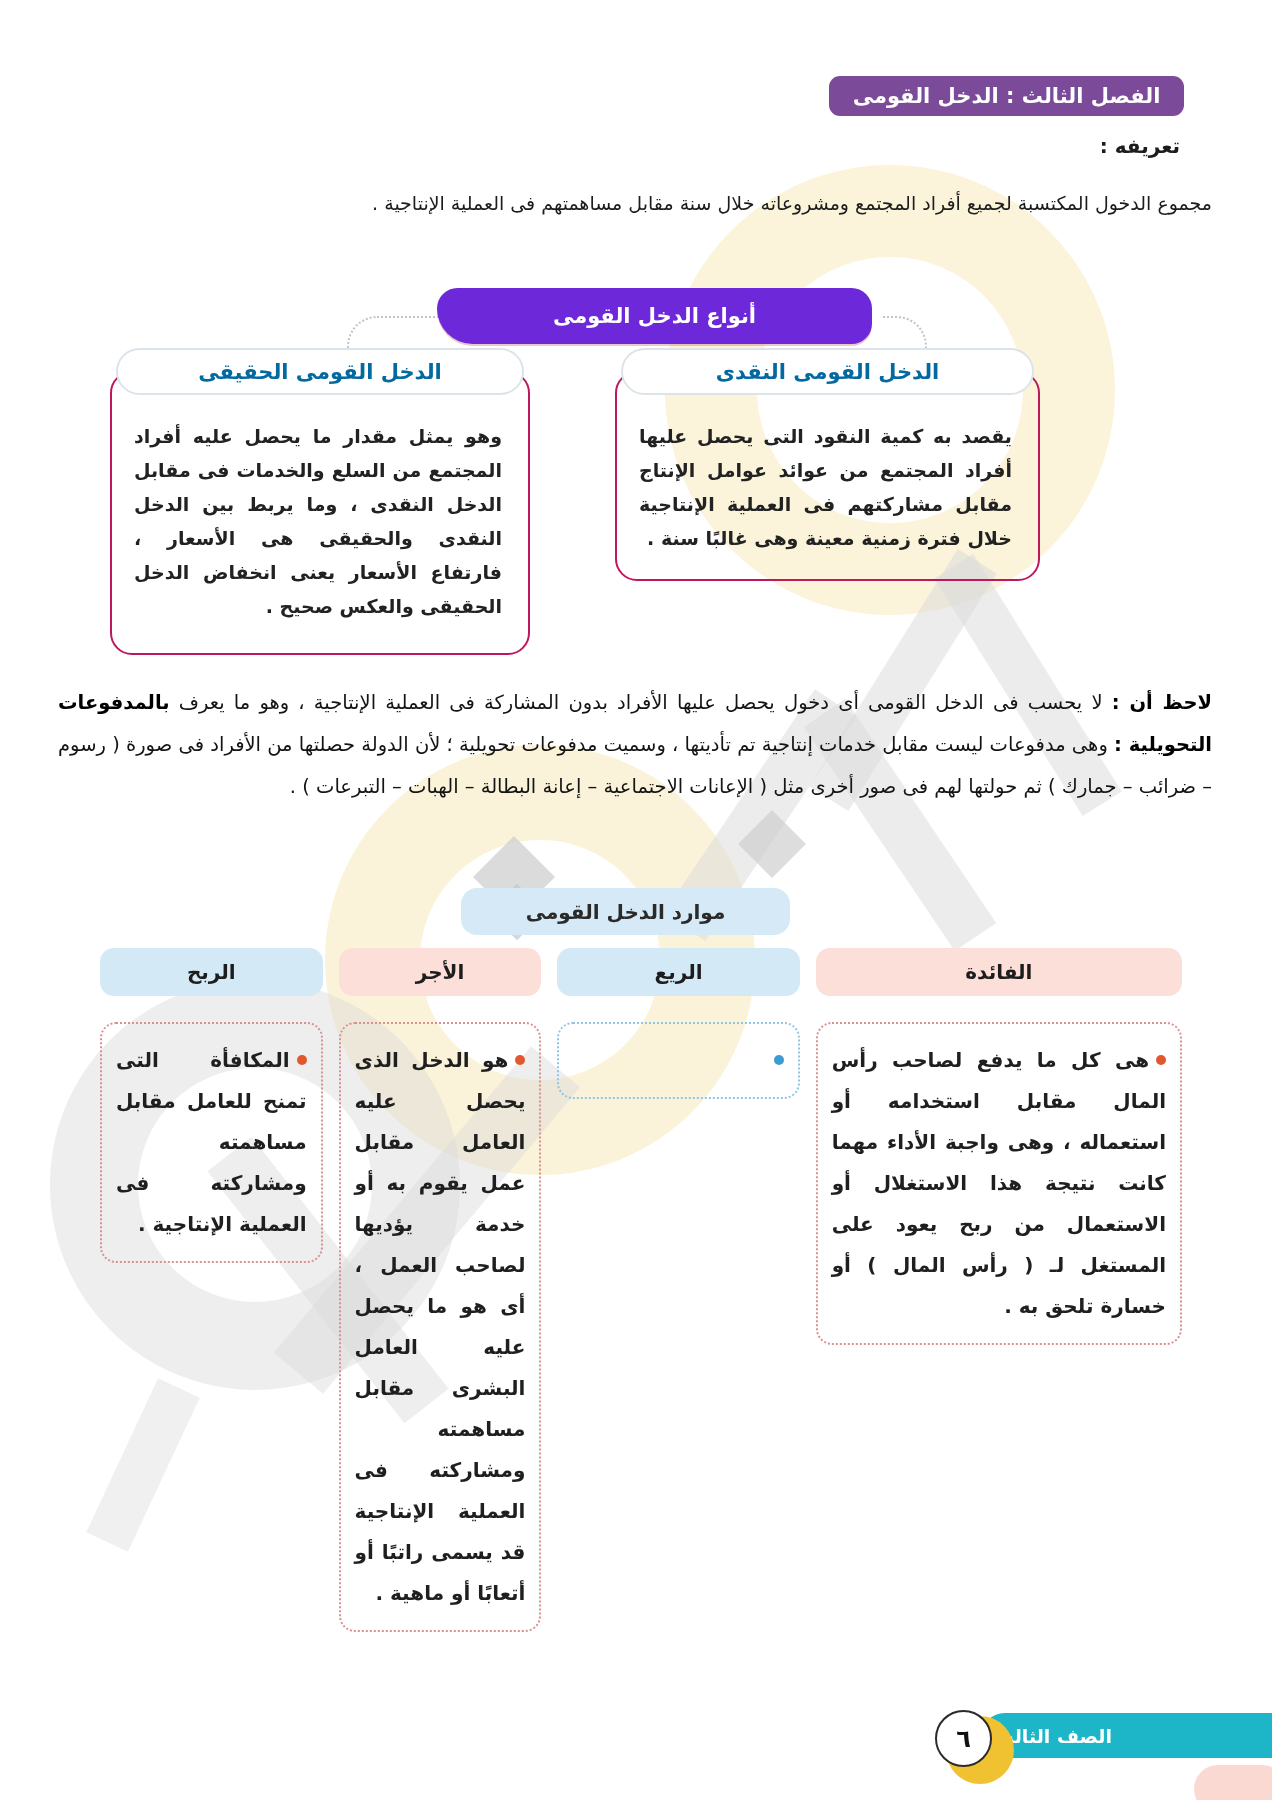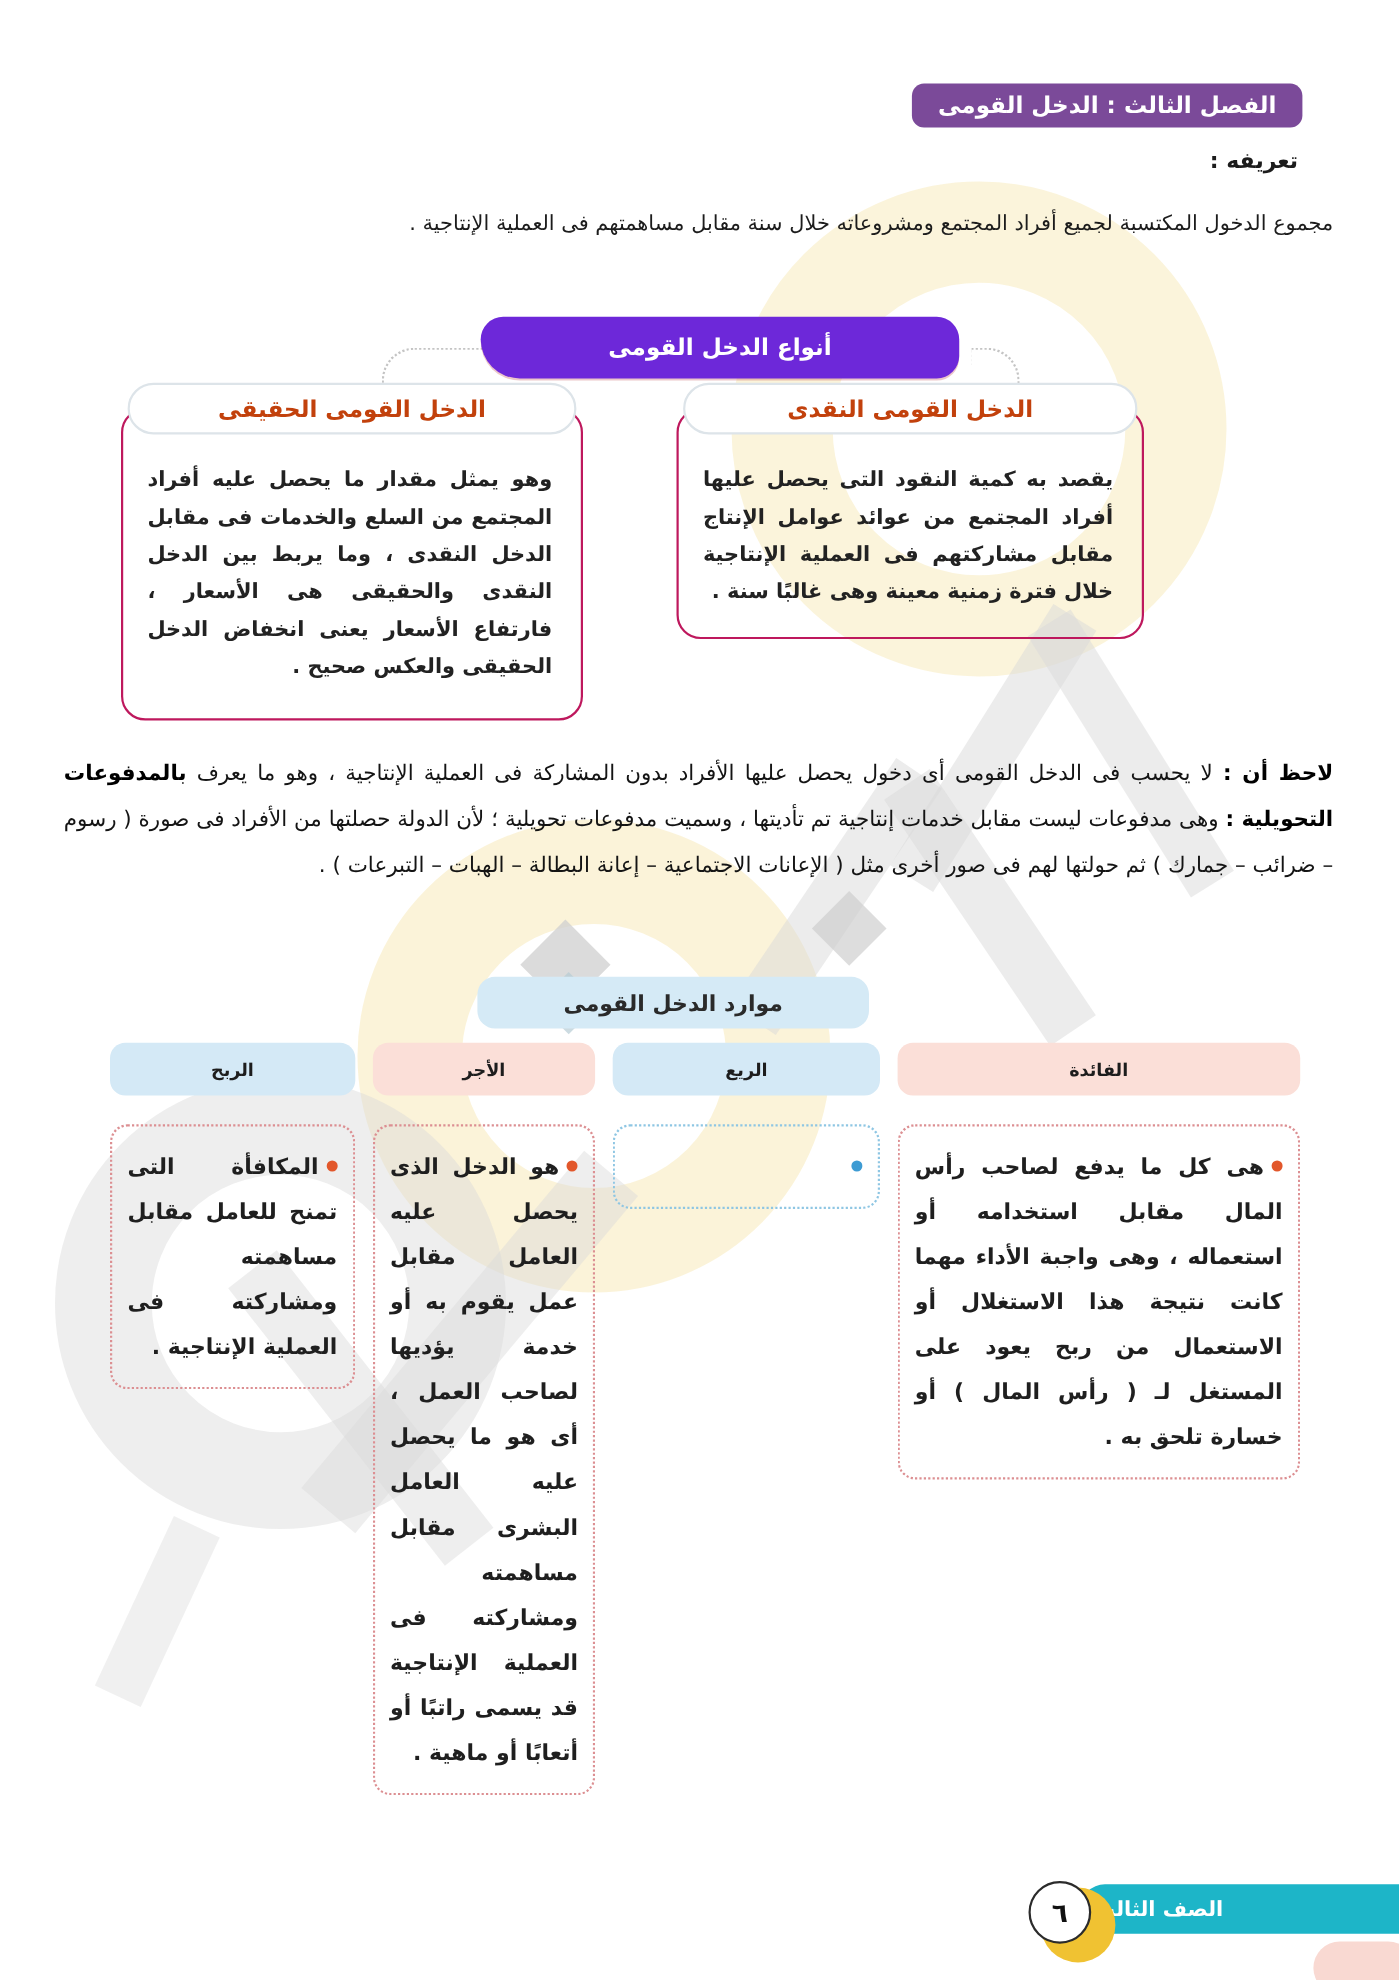--- a/index.html
+++ b/index.html
@@ -41,53 +41,53 @@
     border-right:2px dotted #c4c4c4; border-top:2px dotted #c4c4c4; border-top-right-radius:30px; }
 
   .cards-row { position:absolute; top:348px; right:232px; width:930px; display:flex; gap:85px; z-index:1; }
   .type-card { position:relative; }
   .type-card.naqdi  { width:425px; }
   .type-card.haqiqi { width:420px; }
   .card-title {
     position:relative; z-index:2; height:47px; margin:0 6px;
     background:#fff; border:2px solid #dde4e9; border-radius:24px;
     display:flex; align-items:center; justify-content:center;
-    font-size:21px; font-weight:bold; color:#c2410c;
+    font-size:21px; font-weight:bold; color:#0369a1;
   }
   .card-body {
     margin-top:-24px; border:2px solid #be185d; border-radius:22px;
     padding:46px 26px 22px 22px;
     font-size:19px; font-weight:bold; line-height:34px; text-align:justify; color:#222;
     background:transparent;
   }
   .type-card.naqdi  .card-body { min-height:210px; }
   .type-card.haqiqi .card-body { min-height:284px; }
 
   
   .note { position:absolute; top:682px; right:60px; left:58px; z-index:1;
     font-size:19.5px; line-height:42px; text-align:justify; color:#141414; }
   .note b { font-weight:bold; color:#000; }
 
   
   .resources-pill {
-    position:absolute; top:888px; right:482px; width:356px; height:47px; z-index:2;
+    position:absolute; top:888px; right:482px; width:329px; height:47px; z-index:2;
     background:#d5eaf6; border-radius:16px;
     display:flex; align-items:center; justify-content:center;
     font-size:20px; font-weight:bold; color:#2a2a2a;
   }
   .cols-row { position:absolute; top:948px; right:90px; width:1082px; display:flex; gap:16px; z-index:1; }
   .res-col { display:flex; flex-direction:column; }
   .res-col.c0 { width:372px; }
   .res-col.c1 { width:246px; }
   .res-col.c2 { width:206px; }
   .res-col.c3 { width:226px; }
   .col-title {
     height:48px; border-radius:14px;
     display:flex; align-items:center; justify-content:center;
-    font-size:16px; font-weight:bold; color:#1d1d1d;
+    font-size:20px; font-weight:bold; color:#1d1d1d;
   }
   .col-title.pink { background:#fbdfd8; }
   .col-title.blue { background:#d4e9f6; }
   .col-body {
     margin-top:26px; border-radius:16px; padding:16px 14px;
     font-size:20px; font-weight:bold; line-height:41px; text-align:justify; color:#1f1f1f;
   }
   .col-body.red-dot  { border:2px dotted #dc8f92; }
   .col-body.blue-dot { border:2px dotted #8ec6e3; }
   .bullet { display:inline-block; width:10px; height:10px; border-radius:50%; margin-left:7px; vertical-align:2px; }

